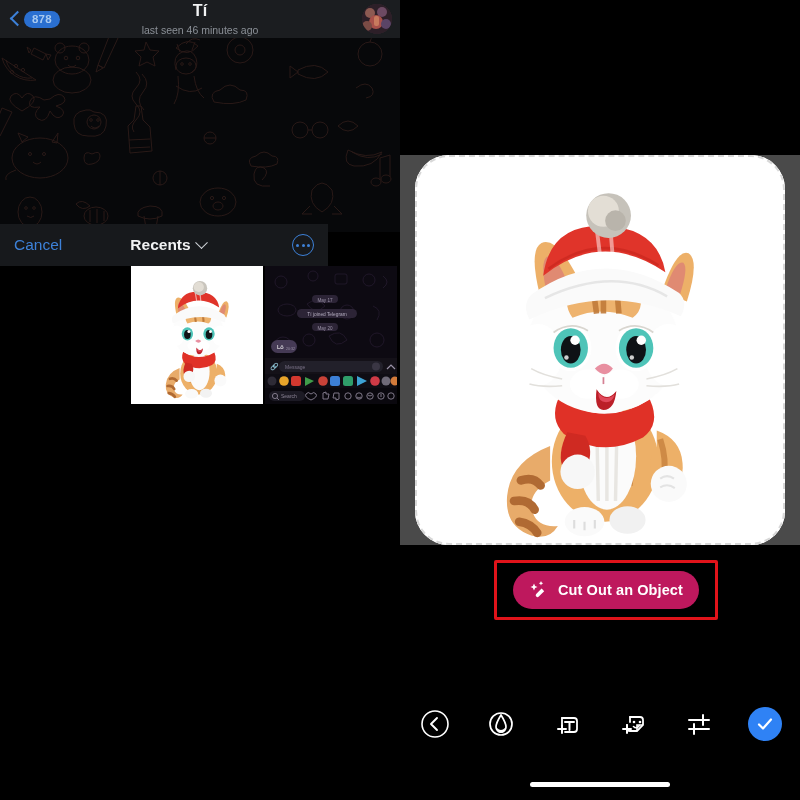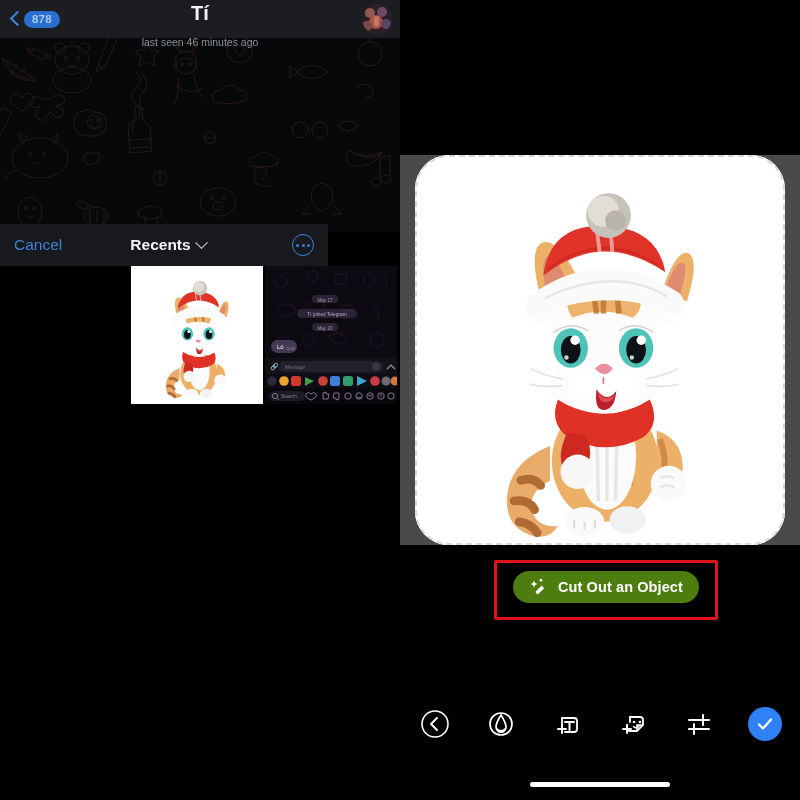--- a/index.html
+++ b/index.html
@@ -41,22 +41,22 @@
     width:9px;height:9px; border-left:2.4px solid #3d81d8; border-bottom:2.4px solid #3d81d8;
     transform:rotate(45deg);
   }
   .badge-878{
     background:#2a6fd0; color:#a8c9ef; font-size:11.5px; font-weight:600;
     border-radius:9px; padding:2px 8px 3px; line-height:12px; letter-spacing:.2px;
   }
   .chat-titles{
     position:absolute; left:0; right:0; top:2px; text-align:center; pointer-events:none;
   }
-  .chat-title{ color:#f2f3f4; font-size:20px; font-weight:600; letter-spacing:.2px;}
-  .chat-sub{ color:#8b9097; font-size:10.5px; margin-top:11px;}
+  .chat-title{ color:#f2f3f4; font-size:16px; font-weight:600; letter-spacing:.2px;}
+  .chat-sub{ color:#8b9097; font-size:10.5px; margin-top:4px;}
   .avatar{
     position:absolute; right:8px; top:4px; width:30px;height:30px; border-radius:50%;
     overflow:hidden; background:#3a2b33;
   }
   .avatar svg{ display:block; }
 
   
   .picker-sheet{
     position:absolute; left:0; top:224px; width:328px; height:42px;
     background:#17191c; z-index:5;
@@ -99,22 +99,22 @@
   .ants-round{
     position:absolute; left:15px; top:155px; width:370px;height:390px;
     border:2px dashed #d8d8d8; border-radius:34px; pointer-events:none;
   }
 
   .cutout-highlight{
     position:absolute; left:494px; top:560px; width:224px; height:60px;
     border:3px solid #e0131a; border-radius:2px; z-index:9;
   }
   .cutout-btn{
-    position:absolute; left:513px; top:571px; width:186px;height:32px;
-    background:#4d7c0f; border-radius:19px;
+    position:absolute; left:513px; top:571px; width:186px;height:38px;
+    background:#be185d; border-radius:19px;
     display:flex; align-items:center; justify-content:center; gap:9px; z-index:8;
   }
   .cutout-label{ color:#fff; font-size:14.5px; font-weight:600; letter-spacing:.1px;}
 
   .editor-toolbar{
     position:absolute; left:400px; top:700px; width:400px; height:48px;
     display:flex; align-items:center; justify-content:space-between;
     padding:0 18px; z-index:8;
   }
   .tool{ width:34px;height:34px; display:flex; align-items:center; justify-content:center;}

